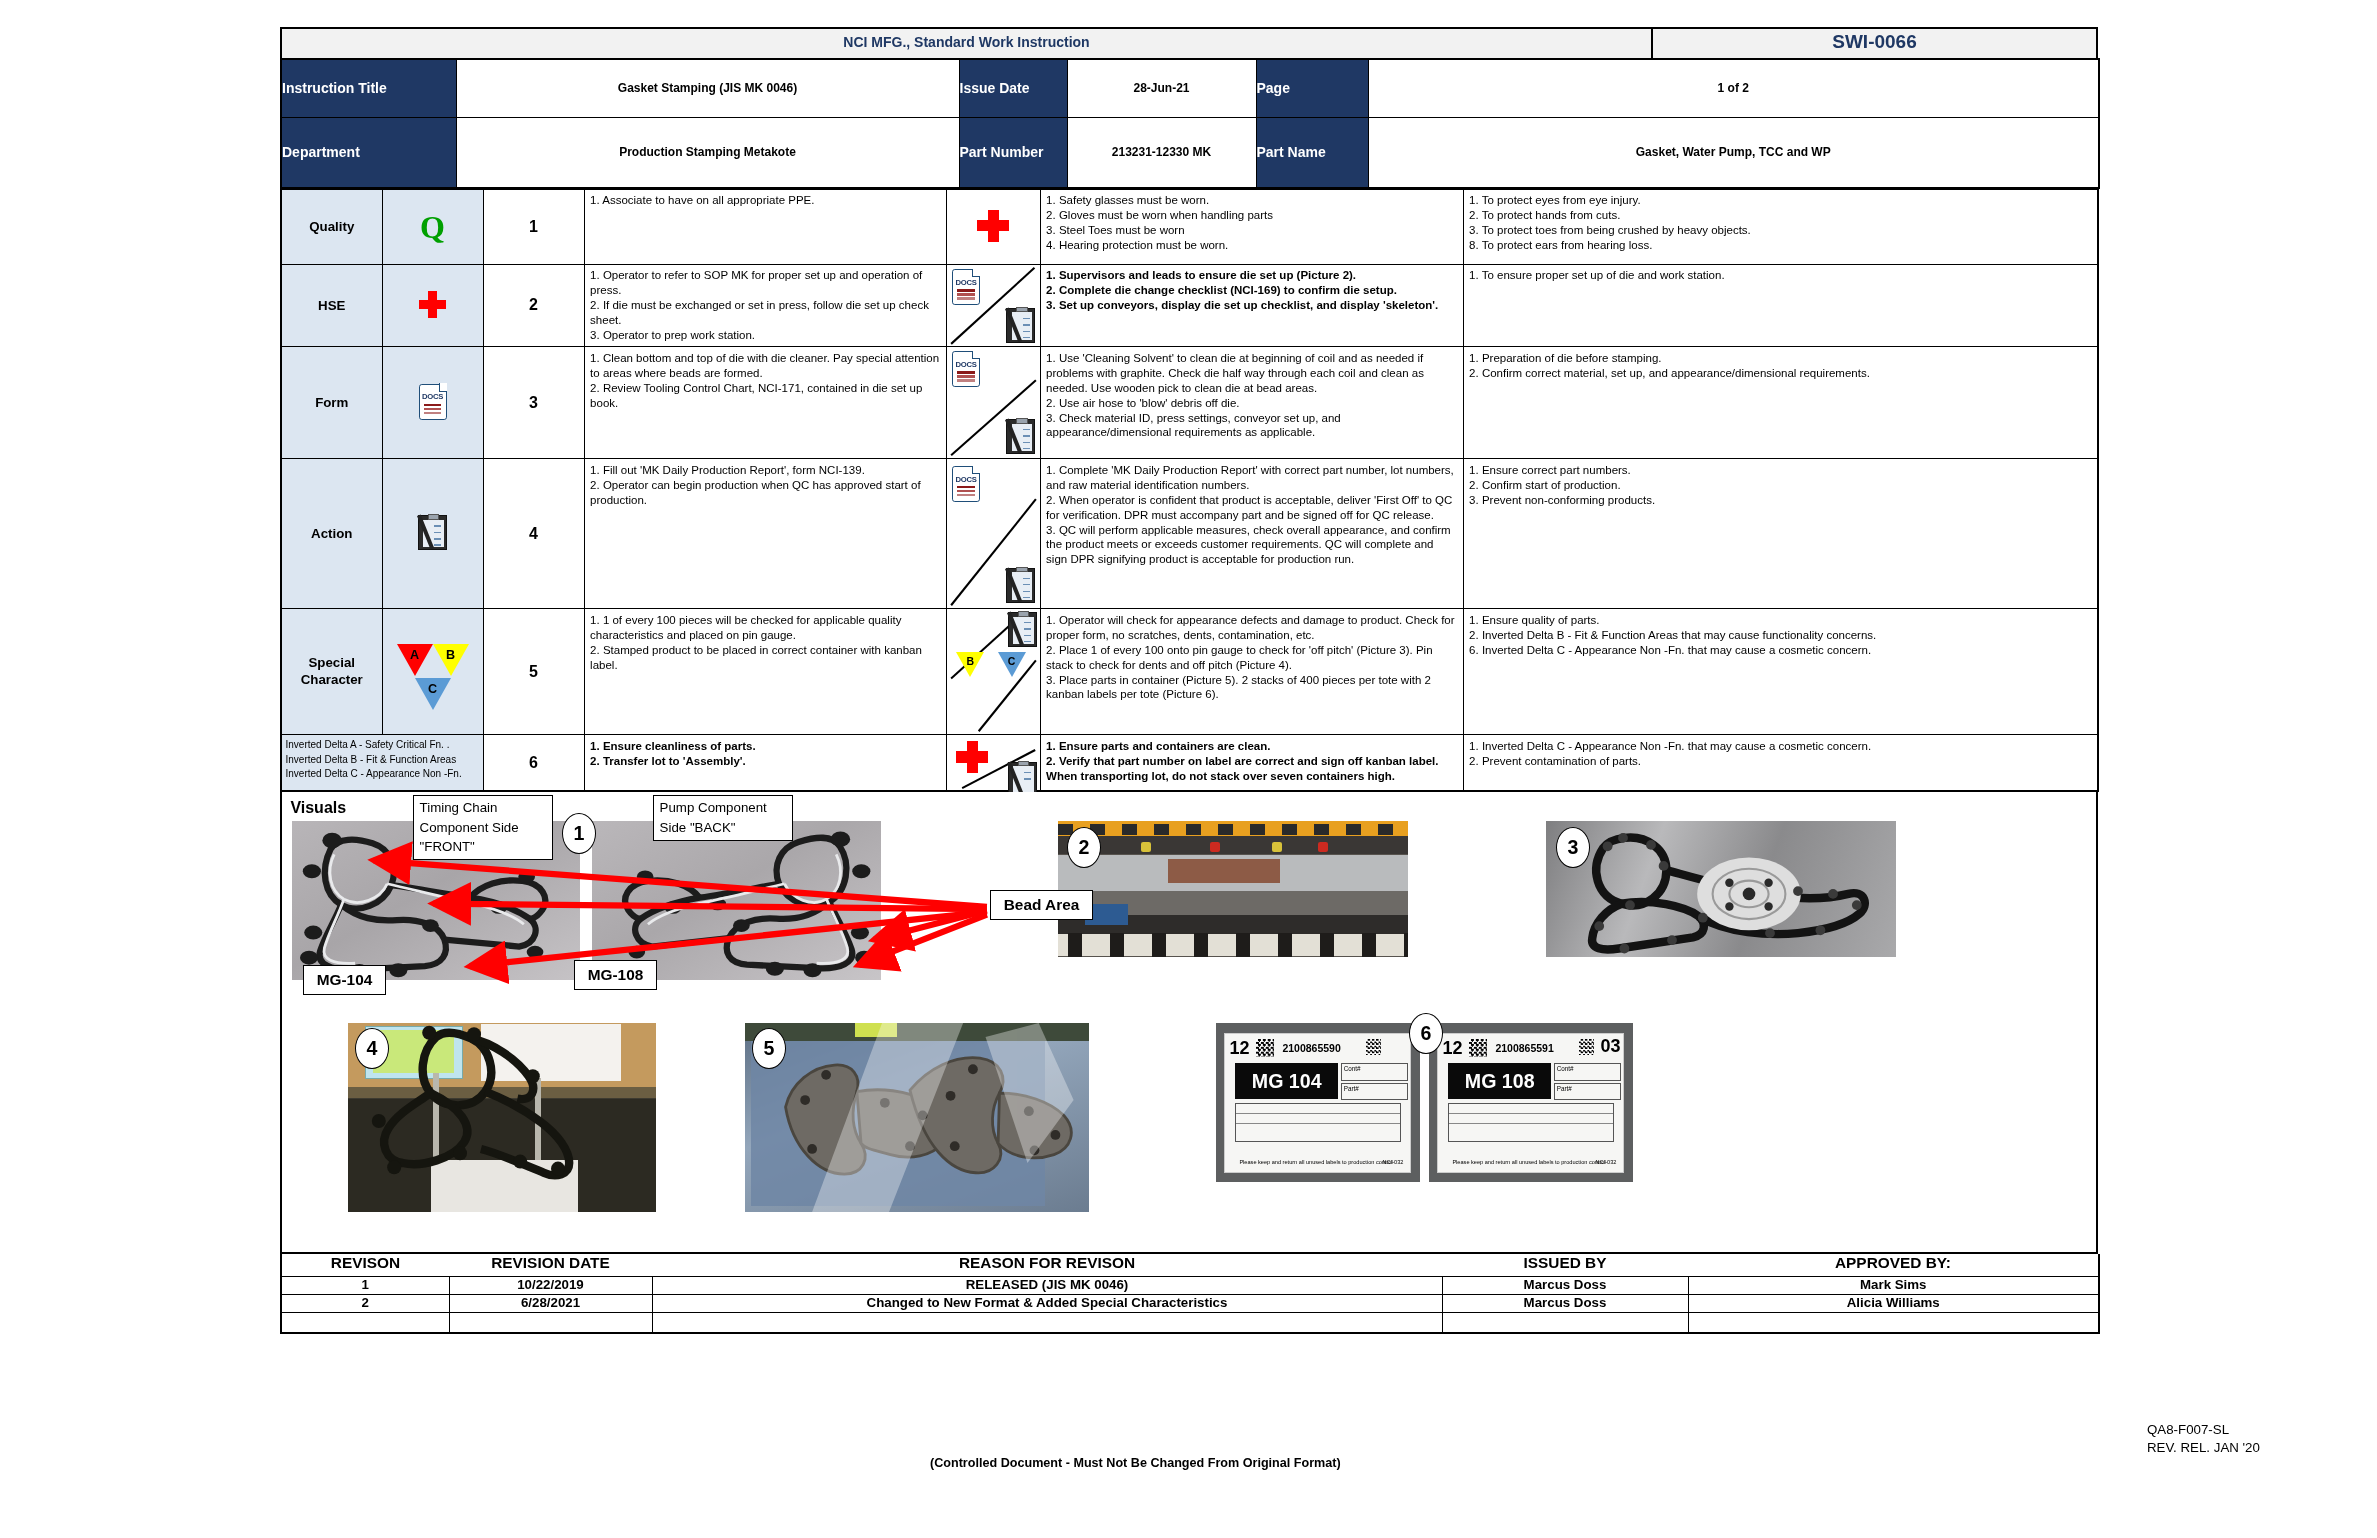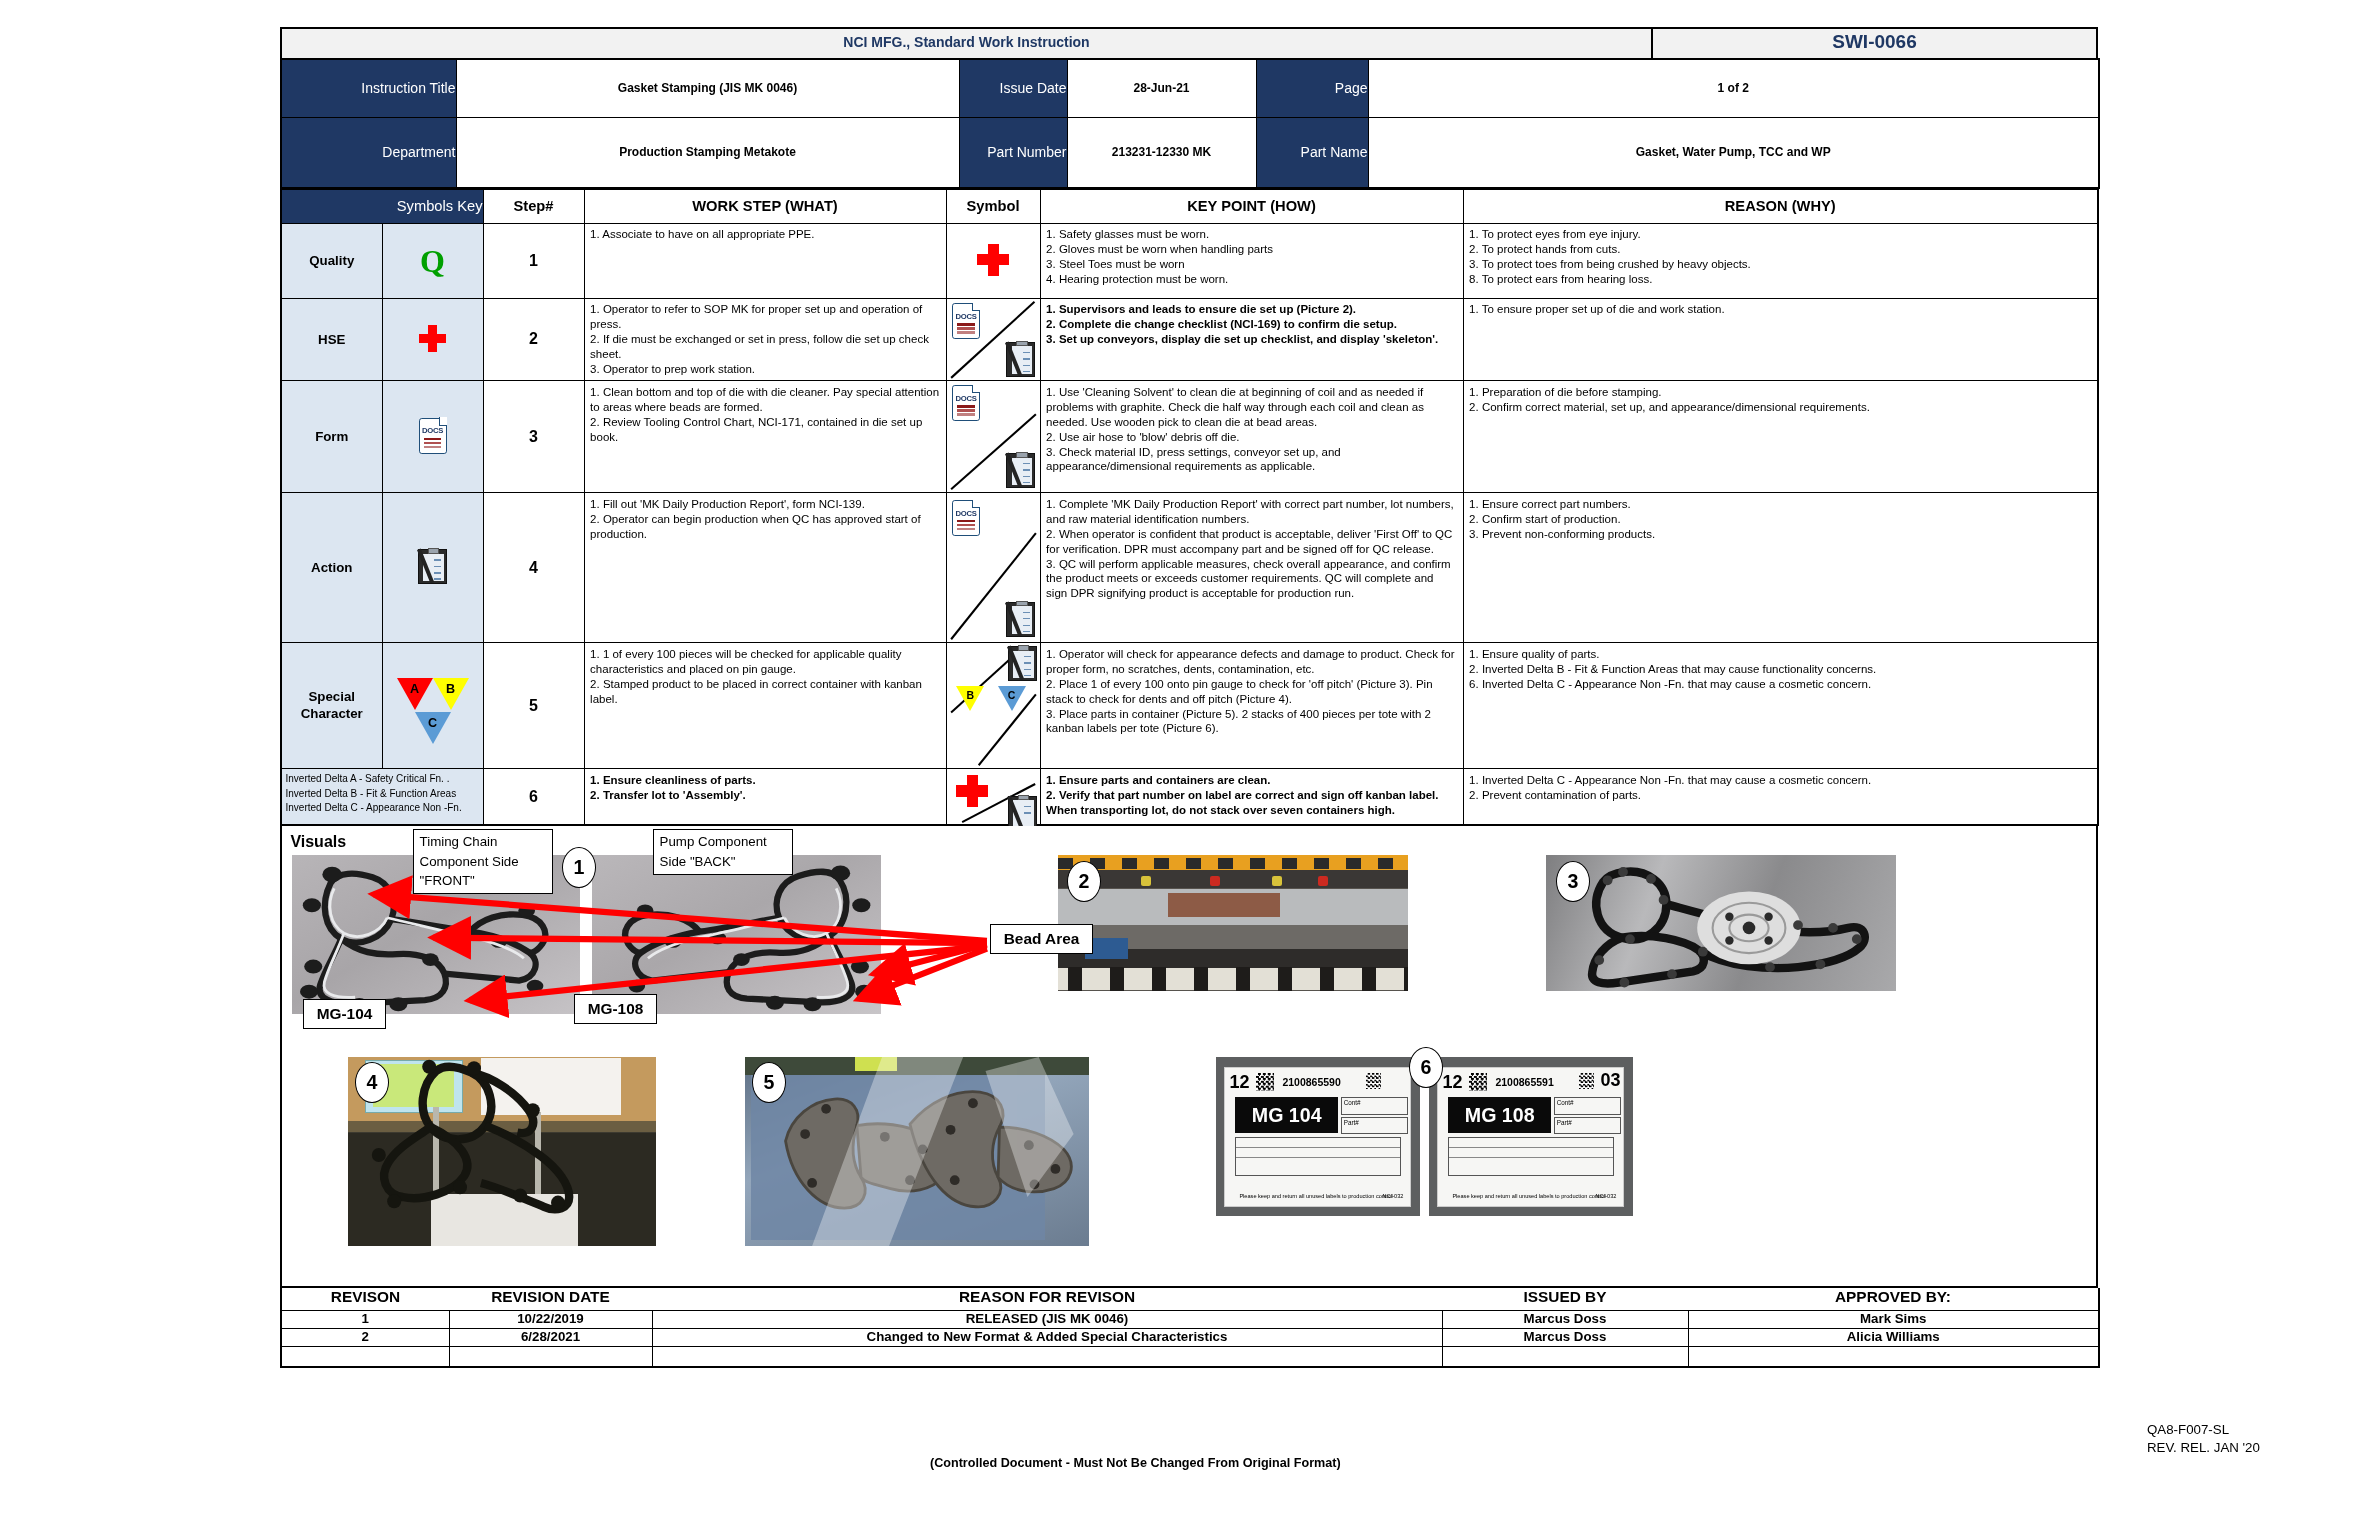--- a/index.html
+++ b/index.html
@@ -10,21 +10,21 @@
     font-family:"Liberation Sans", sans-serif;
     color:#000;
     overflow:hidden;
   }
   .page { position:absolute; left:280px; top:26.6px; width:1818px; }
 
   
   table { border-collapse:collapse; table-layout:fixed; }
   td, th { vertical-align:top; padding:0; }
 
-  .navy { background:#1F3864; color:#fff; font-weight:normal; text-align:right; vertical-align:middle; }
+  .navy { background:#1F3864; color:#fff; font-weight:bold; text-align:left; vertical-align:middle; }
   .lightblue { background:#DCE6F1; }
   .ctr { text-align:center; vertical-align:middle; }
   .b { font-weight:bold; }
 
   
   .titlebar { width:1818px; height:31px; display:flex; border:2.1px solid #000; border-bottom:none; }
   .titlebar .t-main {
     flex:0 0 1371px; background:#F2F2F2; color:#1F3864;
     font-weight:bold; font-size:14px; text-align:center; line-height:26.6px;
     border-right:2.1px solid #000;
@@ -160,28 +160,20 @@
       <col style="width:101px">
         <col style="width:101px">
         <col style="width:101px">
       <col style="width:362px">
         <col style="width:94px">
         <col style="width:423px">
         <col style="width:635px">
     </colgroup>
 
     <tbody>
-        <tr style="height:34px">
-      <td class="navy" colspan="2" style="font-size:14.7px">Symbols Key</td>
-      <td class="hdr">Step#</td>
-      <td class="hdr">WORK STEP (WHAT)</td>
-      <td class="hdr">Symbol</td>
-      <td class="hdr">KEY POINT (HOW)</td>
-      <td class="hdr">REASON (WHY)</td>
-    </tr>
 
     <tr style="height:75px">
       <td class="lightblue symkey-label">Quality</td>
       <td class="lightblue ctr">
         <span class="sym-q">Q</span>
       </td>
       <td class="stepno">1</td>
       <td class="cellpad">
         <div>1. Associate to have on all appropriate PPE.</div>
       </td>

